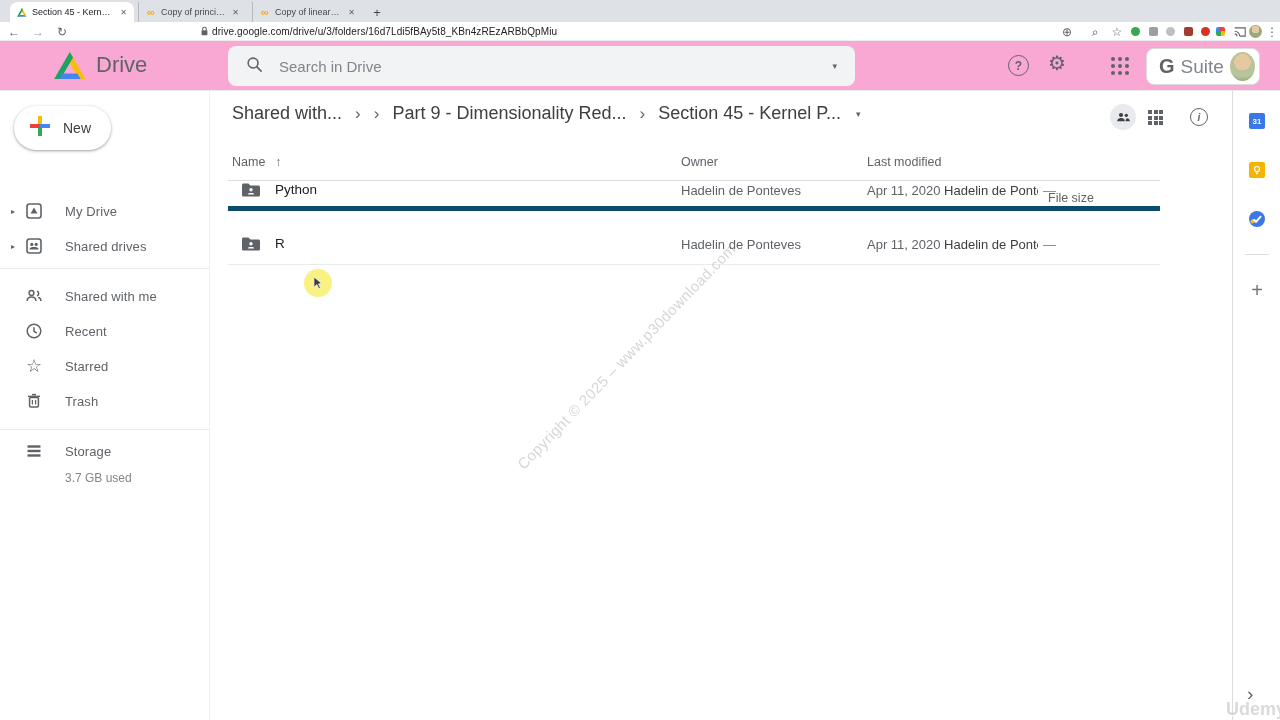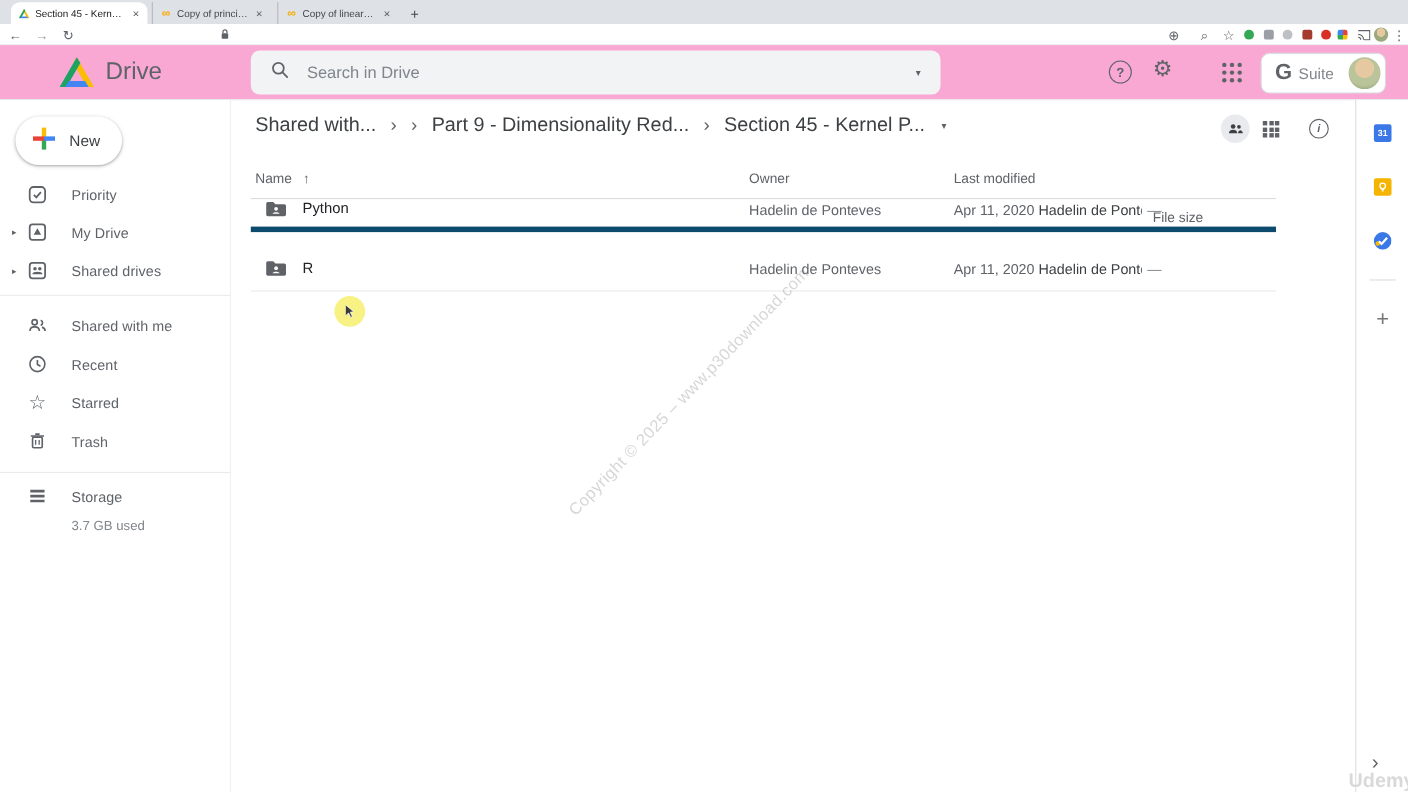--- a/index.html
+++ b/index.html
@@ -44,21 +44,21 @@
   .hdr-ic { position:absolute; top:14px; color:#5f6368; }
   .help-circle { width:21px; height:21px; border:1.6px solid #5f6368; border-radius:50%;
                  display:flex; align-items:center; justify-content:center; font-size:12px; font-weight:bold; }
   .gear { font-size:20px; line-height:21px; }
   .apps-grid { display:grid; grid-template-columns:repeat(3,4px); grid-template-rows:repeat(3,4px); gap:3px; }
   .apps-grid i { width:4px; height:4px; border-radius:50%; background:#5f6368; }
   .gsuite-pill { position:absolute; left:1146px; top:7px; width:114px; height:37px; background:#fff;
                  border:1px solid #dadce0; border-radius:8px; display:flex; align-items:center;
                  padding:0 4px 0 12px; gap:6px; }
   .gsuite-g { font-size:20px; font-weight:bold; color:#5f6368; }
-  .gsuite-suite { font-size:14px; color:#80868b; }
+  .gsuite-suite { font-size:19px; color:#80868b; }
   .gsuite-avatar { width:29px; height:29px; border-radius:50%; margin-left:auto;
                    background:radial-gradient(circle at 50% 35%, #e7c9a1 0 36%, #b9c49b 37% 65%, #7c9160 100%); }
 
   
   .sidebar { position:absolute; left:0; top:91px; width:210px; height:629px; background:#fff;
              border-right:1px solid #f0f0f0; }
   .new-btn { position:absolute; left:14px; top:15px; width:97px; height:44px; background:#fff;
              border-radius:22px; box-shadow:0 1px 2px rgba(60,64,67,.3), 0 1px 3px 1px rgba(60,64,67,.15);
              display:flex; align-items:center; gap:12px; padding-left:15px; }
   .new-label { font-size:14px; color:#3c4043; }
@@ -151,20 +151,21 @@
   <div class="navbar">
     <span class="nav-ic" style="left:6px; width:16px;">←</span>
     <span class="nav-ic" style="left:30px; width:16px; color:#9aa0a6;">→</span>
     <span class="nav-ic" style="left:54px; width:16px;">↻</span>
     <span class="nav-ic" style="left:198px; width:12px;">
       <svg width="9" height="11" viewBox="0 0 14 18">
         <path d="M4 7 V5 a3 3 0 0 1 6 0 V7" fill="none" stroke="#5f6368" stroke-width="1.8"></path>
         <rect x="2.2" y="7" width="9.6" height="8" rx="1.2" fill="#5f6368"></rect>
       </svg>
     </span>
+    <span class="url-text">drive.google.com/drive/u/3/folders/16d7Ldi5fBAy5t8_KBn4zREzARBbQpMiu</span>
     <span class="nav-ic" style="left:1060px; width:14px;">⊕</span>
     <span class="nav-ic" style="left:1088px; width:14px;">⌕</span>
     <span class="nav-ic" style="left:1110px; width:14px;">☆</span>
     <span class="ext-dot" style="left:1131px; background:#34a853;"></span>
     <span class="ext-dot" style="left:1149px; background:#9aa0a6; border-radius:2px;"></span>
     <span class="ext-dot" style="left:1166px; background:#bdc1c6;"></span>
     <span class="ext-dot" style="left:1184px; background:#a33b2e; border-radius:2px;"></span>
     <span class="ext-dot" style="left:1201px; background:#d93025;"></span>
     <span class="ext-dot" style="left:1216px; border-radius:2px; background:conic-gradient(#ea4335 0 25%, #fbbc04 0 50%, #34a853 0 75%, #4285f4 0);"></span>
     <span class="nav-ic" style="left:1233px; width:14px;">
@@ -224,29 +225,20 @@
         <svg width="22" height="22" viewBox="0 0 22 22">
           <rect x="9" y="1" width="4" height="10" fill="#fbbc04"></rect>
           <rect x="9" y="11" width="4" height="10" fill="#34a853"></rect>
           <rect x="1" y="9" width="10" height="4" fill="#ea4335"></rect>
           <rect x="11" y="9" width="10" height="4" fill="#4285f4"></rect>
         </svg>
       </span>
       <span class="new-label">New</span>
     </div>
 
-    <div class="side-item" style="top:69px;">
-      <span class="ic">
-        <svg width="18" height="18" viewBox="0 0 18 18">
-          <rect x="2" y="2" width="14" height="14" rx="3.5" fill="none" stroke="#5f6368" stroke-width="1.6"></rect>
-          <polyline points="5.8,9.2 8,11.4 12.2,6.6" fill="none" stroke="#5f6368" stroke-width="1.6"></polyline>
-        </svg>
-      </span>
-      <span class="lbl">Priority</span>
-    </div>
 
     <div class="side-item" style="top:103px;">
       <span class="expander">▸</span>
       <span class="ic">
         <svg width="18" height="18" viewBox="0 0 18 18">
           <rect x="2" y="2" width="14" height="14" rx="2.5" fill="none" stroke="#5f6368" stroke-width="1.6"></rect>
           <path d="M9 5.6 L12.4 11.4 H5.6 Z" fill="#5f6368"></path>
         </svg>
       </span>
       <span class="lbl">My Drive</span>

